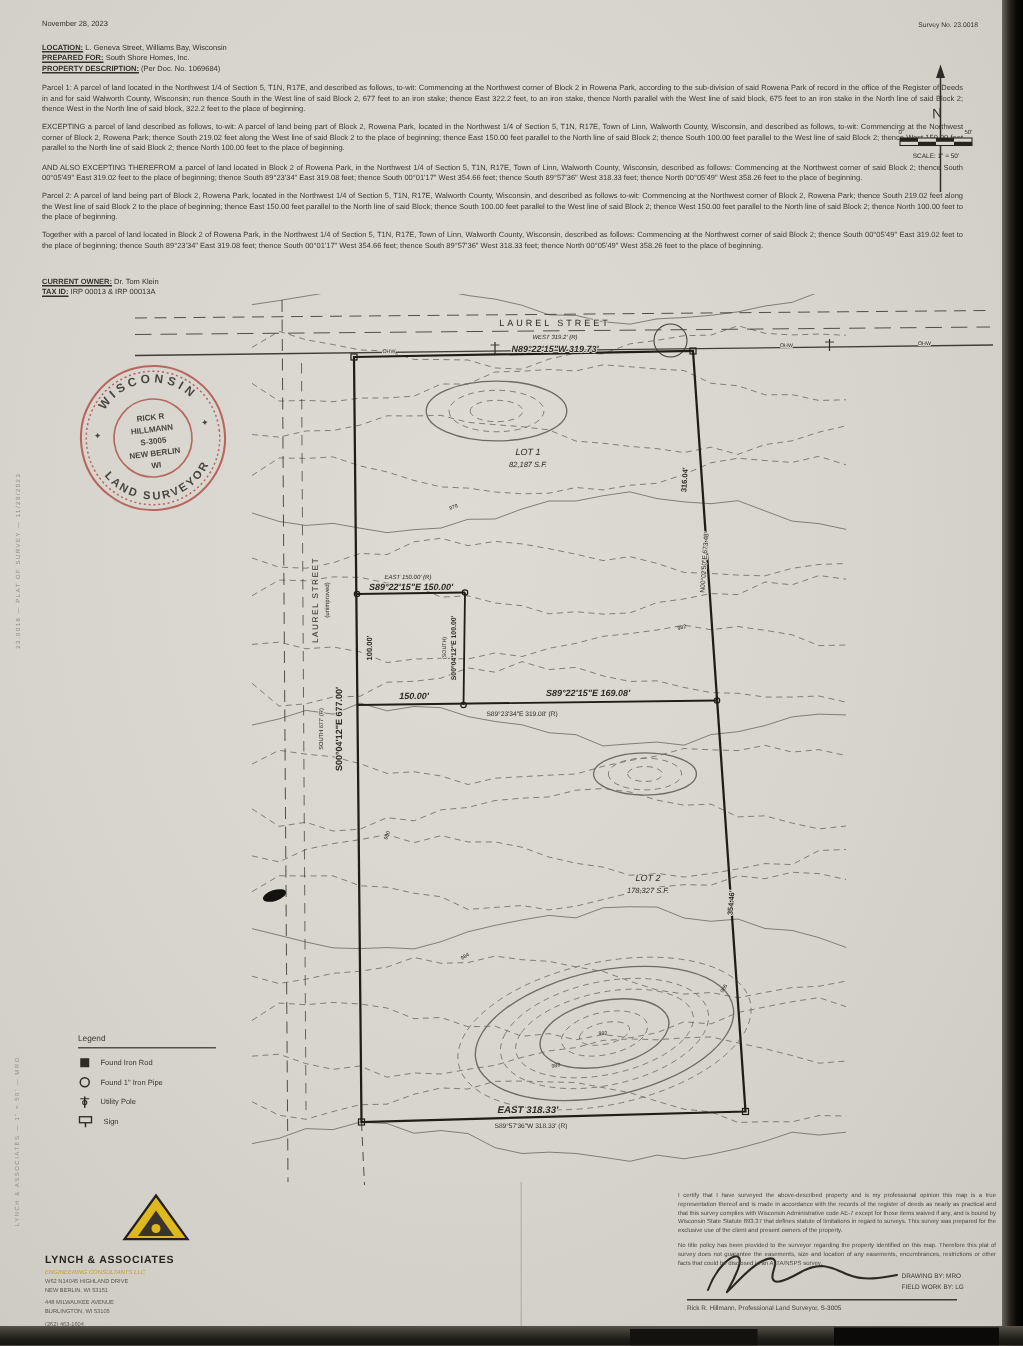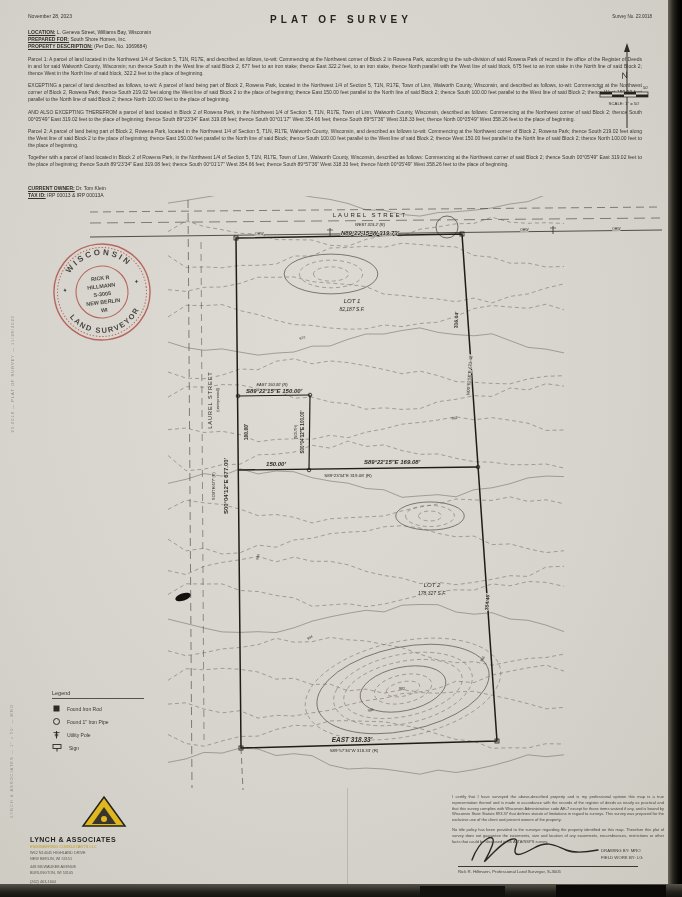--- a/index.html
+++ b/index.html
@@ -38,21 +38,20 @@
   .sidetext2{left:-104px;top:700px;width:230px;transform:rotate(-90deg);transform-origin:center;font-size:4px;color:#94908a;letter-spacing:1px;white-space:nowrap;}
   svg text{font-family:"Liberation Sans",sans-serif;fill:#2e2c26;}
   .lbl{paint-order:stroke;stroke:#d8d5ce;stroke-width:1.4px;stroke-linejoin:round;}
 </style>
 </head>
 <body>
 
 <div class="page">
 
   <div class="abs hdr-date">November 28, 2023</div>
-  <div class="abs hdr-title">PLAT  OF  SURVEY</div>
   <div class="abs hdr-no">Survey No. 23.0018</div>
   <div class="abs meta" style="top:29px">
     <span class="tinylabel">LOCATION:</span>
     <span>L. Geneva Street, Williams Bay, Wisconsin</span>
   </div>
   <div class="abs meta" style="top:36px">
     <span class="tinylabel">PREPARED FOR:</span>
     <span>South Shore Homes, Inc.</span>
   </div>
   <div class="abs meta" style="top:43px">

